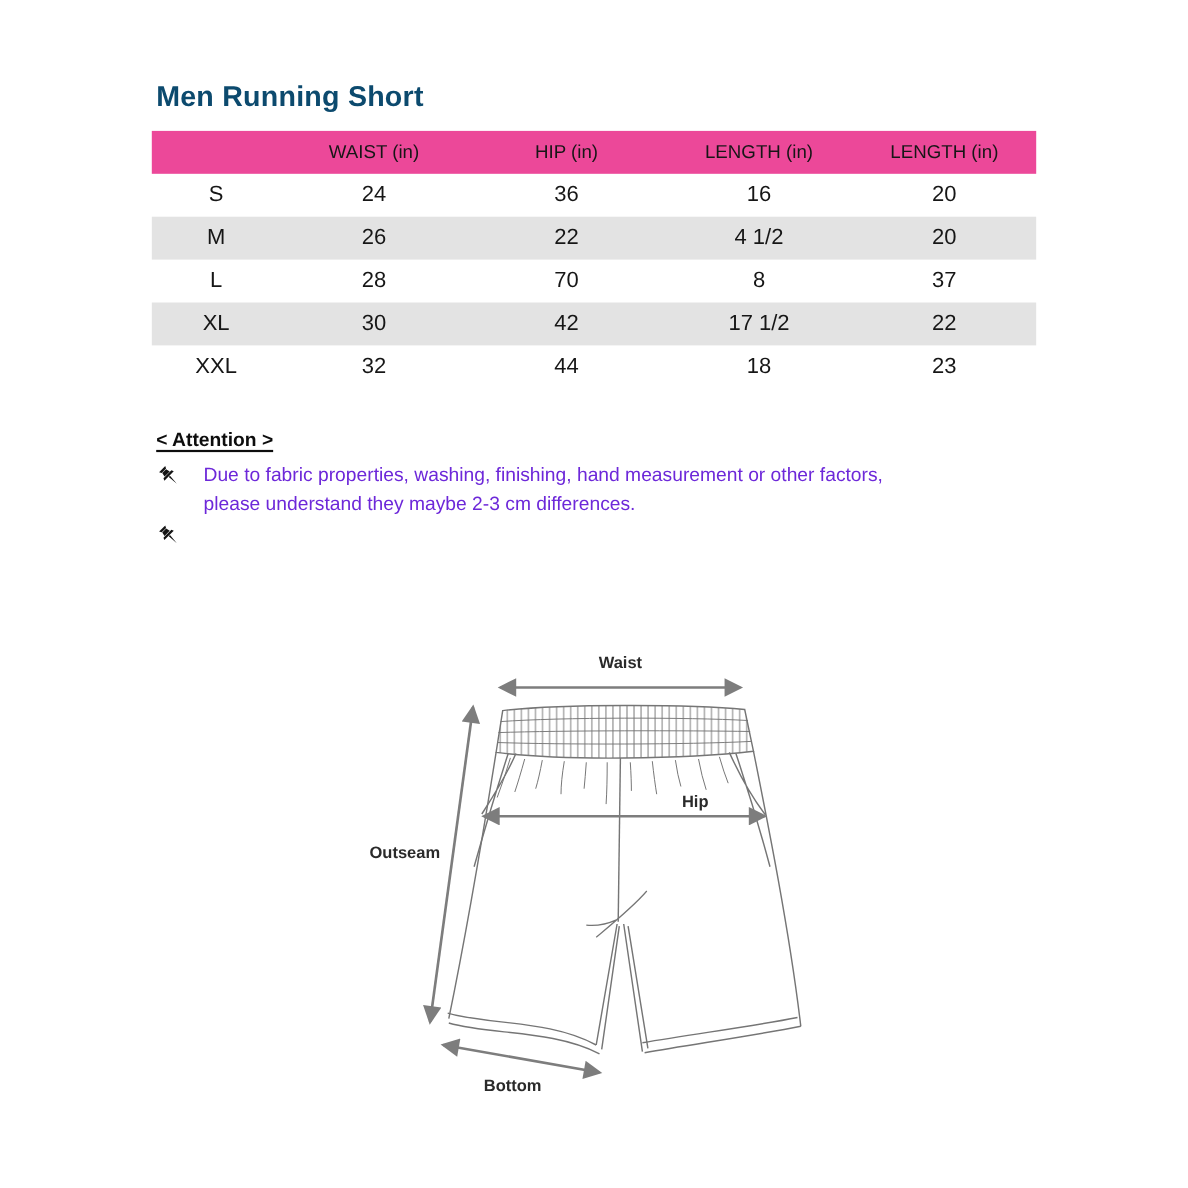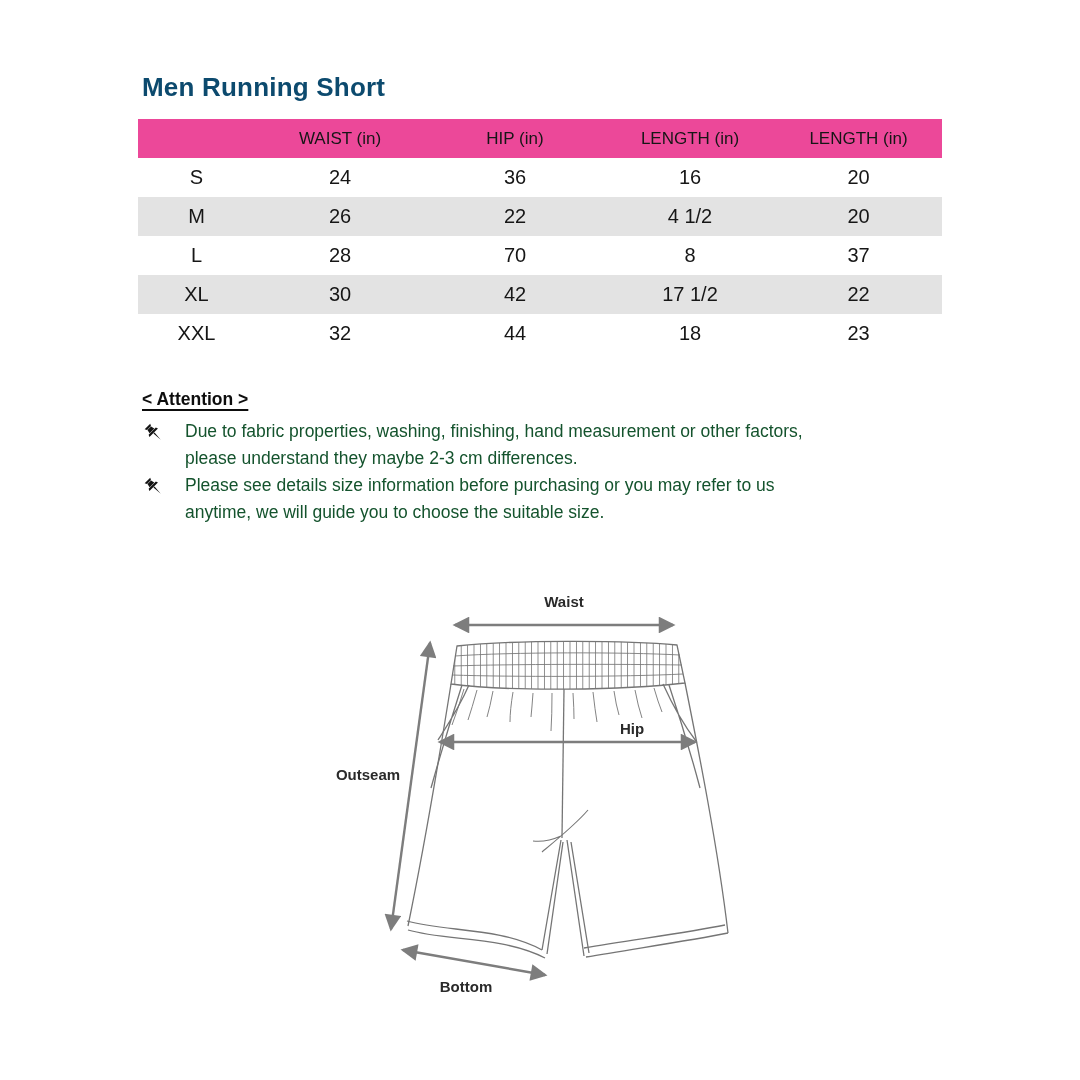--- a/index.html
+++ b/index.html
@@ -26,21 +26,21 @@
 
   
   .attention { position:absolute; left:142px; top:389px; width:780px; }
   .attn-heading {
     font-size:17.5px; font-weight:700; color:#0d0d0d;
     text-decoration:underline; text-decoration-thickness:1.6px; text-underline-offset:4px;
     margin-bottom:8px;
   }
   .attn-item { display:flex; align-items:flex-start; }
   .attn-icon { width:43px; flex:none; padding-top:3px; }
-  .attn-lines { font-size:17.5px; line-height:27px; color:#14532d; }
+  .attn-lines { font-size:17.5px; line-height:27px; color:#6d28d9; }
 
   
   .diagram { position:absolute; left:330px; top:588px; width:430px; height:422px; }
   .diagram svg { display:block; }
   .diagram text {
     font-family:"Liberation Sans", sans-serif;
     font-size:15px; font-weight:700; fill:#2a2a2a;
   }
 </style>
 </head>
@@ -107,24 +107,20 @@
       <div>please understand they maybe 2-3 cm differences.</div>
     </div>
   </div>
 
   <div class="attn-item">
     <span class="attn-icon">
       <svg width="25" height="25" viewBox="0 0 24 24" aria-hidden="true">
         <path transform="rotate(-45 12 12)" fill="#141414" d="M8.2 2.4 h7.6 l-1.1 2.1 h-5.4 z M9.6 4.9 h4.8 l0.8 3.6 h-6.4 z M7.1 8.9 h9.8 l0.9 2 H6.2 z M11.25 11.3 h1.5 l-0.75 9.2 z"></path>
       </svg>
     </span>
-    <div class="attn-lines">
-      <div>Please see details size information before purchasing or you may refer to us</div>
-      <div>anytime, we will guide you to choose the suitable size.</div>
-    </div>
   </div>
 </div>
 
 <div class="diagram">
   <svg width="430" height="422" viewBox="0 0 430 422">
     <defs>
       <pattern id="ribs" width="6.4" height="8" patternUnits="userSpaceOnUse">
         <path d="M3.2 0 V8" stroke="#757575" stroke-width="0.85"></path>
       </pattern>
       <marker id="ah" viewBox="0 0 10 10" refX="8.5" refY="5" markerWidth="9" markerHeight="7" orient="auto-start-reverse">

